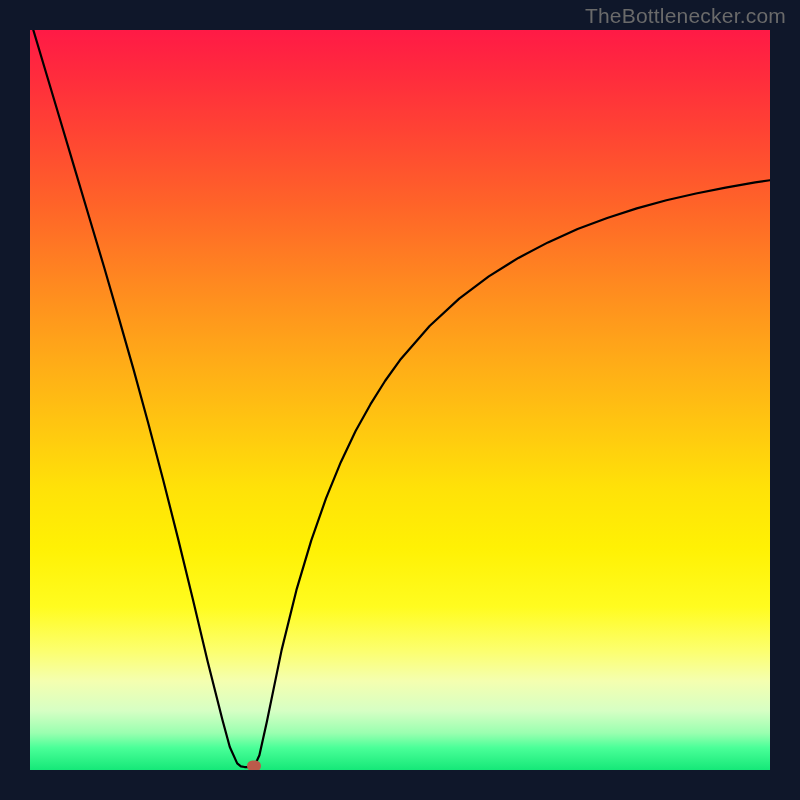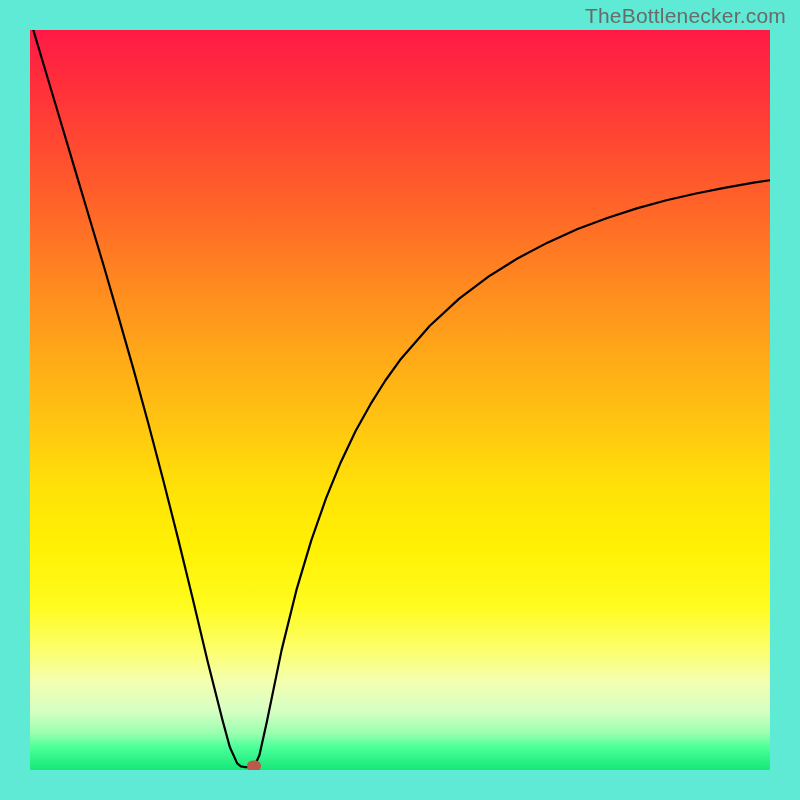--- a/index.html
+++ b/index.html
@@ -8,21 +8,21 @@
     width: 800px;
     height: 800px;
     background: #000;
     overflow: hidden;
     font-family: Arial, Helvetica, sans-serif;
   }
   .frame {
     position: absolute;
     left: 0; top: 0;
     width: 800px; height: 800px;
-    background: #5eead4;
+    background: #0f172a;
   }
   .plot {
     position: absolute;
     left: 30px; top: 30px;
     width: 740px;
     height: 740px;
     overflow: hidden;
   }
   .gradient {
     position: absolute;

